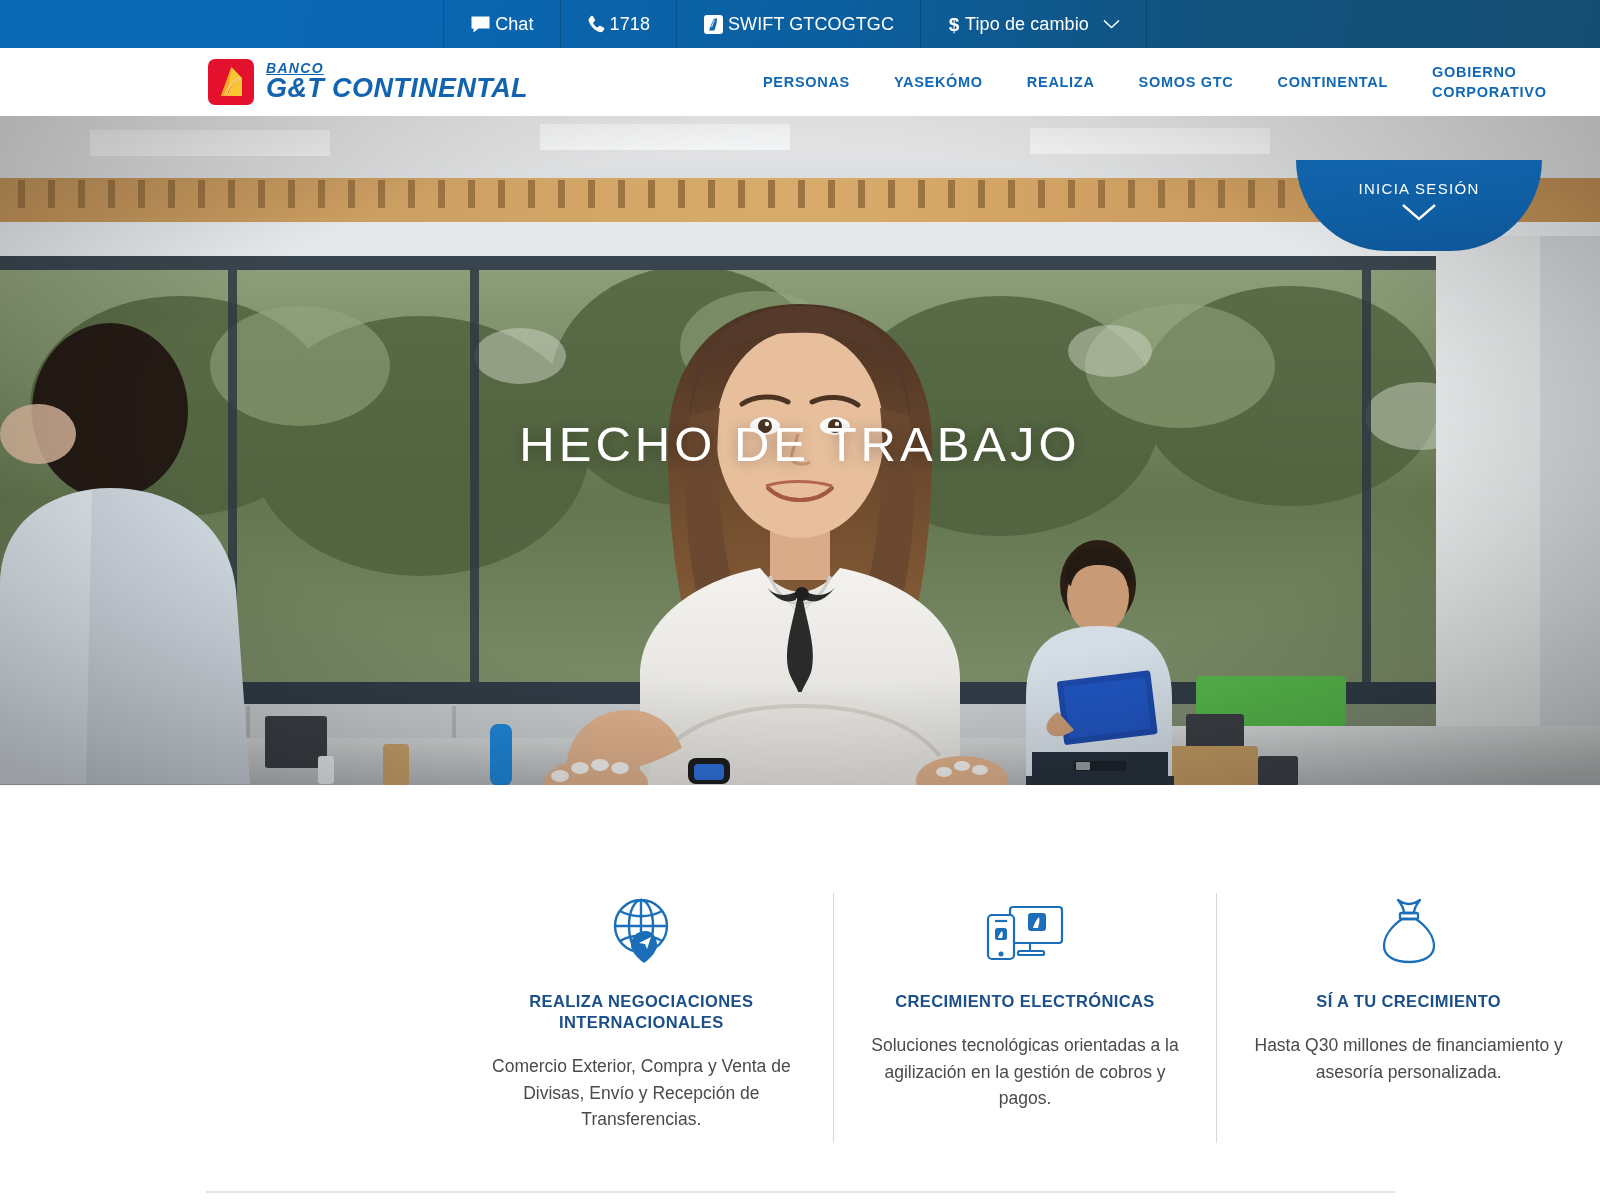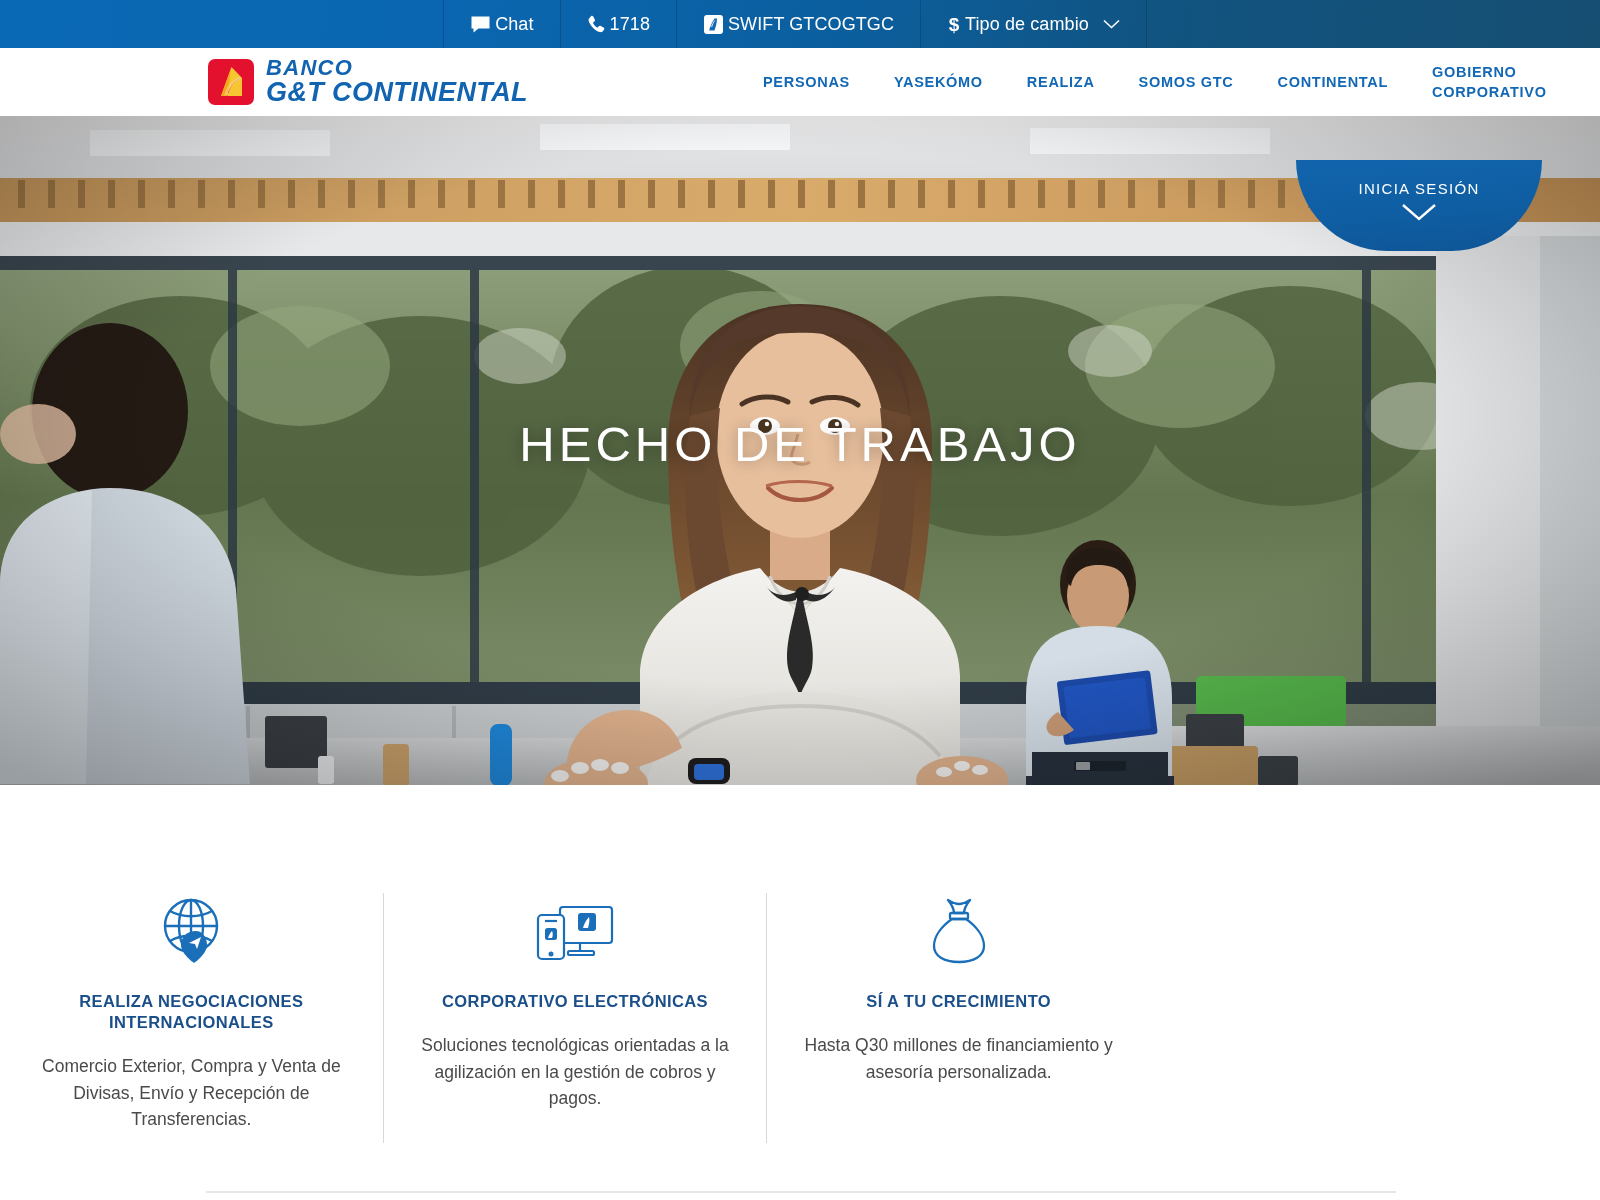--- a/index.html
+++ b/index.html
@@ -75,21 +75,21 @@
   }
   .logo-mark svg { position: absolute; left: 0; top: 0; }
   .logo-type {
     display: flex; flex-direction: column;
     line-height: 1.02;
     font-style: italic;
     font-weight: bold;
     color: #1263b0;
     letter-spacing: .5px;
   }
-  .logo-type .l1 { font-size: 22px; letter-spacing: 1.3px; }
+  .logo-type .l1 { font-size: 14px; letter-spacing: 1.3px; text-decoration: underline; }
   .logo-type .l2 { font-size: 27px; letter-spacing: .4px; }
 
   .nav {
     display: flex;
     align-items: center;
     margin-left: 215px;
     gap: 4px;
   }
   .nav-item {
     color: #1268b5;
@@ -147,21 +147,21 @@
     letter-spacing: 4px;
     text-shadow: 0 1px 14px rgba(0,0,0,.32);
     pointer-events: none;
   }
 
   
   .features {
     width: 1600px;
     padding-top: 108px;
     display: flex;
-    justify-content: flex-start;
+    justify-content: flex-end;
   }
   .feat-grid {
     display: flex;
     width: 1150px;
   }
   .feat-col {
     flex: 1 1 0;
     padding: 0 34px 10px 34px;
     text-align: center;
     border-left: 1px solid #d8d8d8;
@@ -559,21 +559,21 @@
             <rect x="4" y="14" width="26" height="44" rx="4" fill="#ffffff"></rect>
             <line x1="11" y1="20" x2="23" y2="20"></line>
             <circle cx="17" cy="53" r="1.4"></circle>
           </g>
           <rect x="44" y="12" width="18" height="18" rx="3" fill="#1b6fb8"></rect>
           <path d="M55 16c-3 3-5 7-6 11h5c1-4 2-8 1-11z" fill="#ffffff"></path>
           <rect x="11" y="27" width="12" height="12" rx="2.5" fill="#1b6fb8"></rect>
           <path d="M18 30c-2 2-3 4-4 7h4c1-2 1-5 0-7z" fill="#ffffff"></path>
         </svg>
       </div>
-      <div class="feat-title">CORPORATIVO ELECTRÓNICAS</div>
+      <div class="feat-title">CRECIMIENTO ELECTRÓNICAS</div>
       <div class="feat-desc">Soluciones tecnológicas orientadas a la agilización en la gestión de cobros y pagos.</div>
     </div>
 
     <div class="feat-col">
       <div class="feat-icon">
         <svg width="62" height="70" viewBox="0 0 62 70">
           <g fill="none" stroke="#1b6fb8" stroke-width="2.3" stroke-linejoin="round">
             <path d="M20 5c4 5 6 9 6 13h10c0-4 2-8 6-13 -5 3-10 4-11 4s-6-1-11-4z"></path>
             <rect x="22" y="18" width="18" height="6" rx="1.5"></rect>
             <path d="M24 24C14 31 6 41 6 51c0 10 10 16 25 16s25-6 25-16c0-10-8-20-18-27z"></path>

